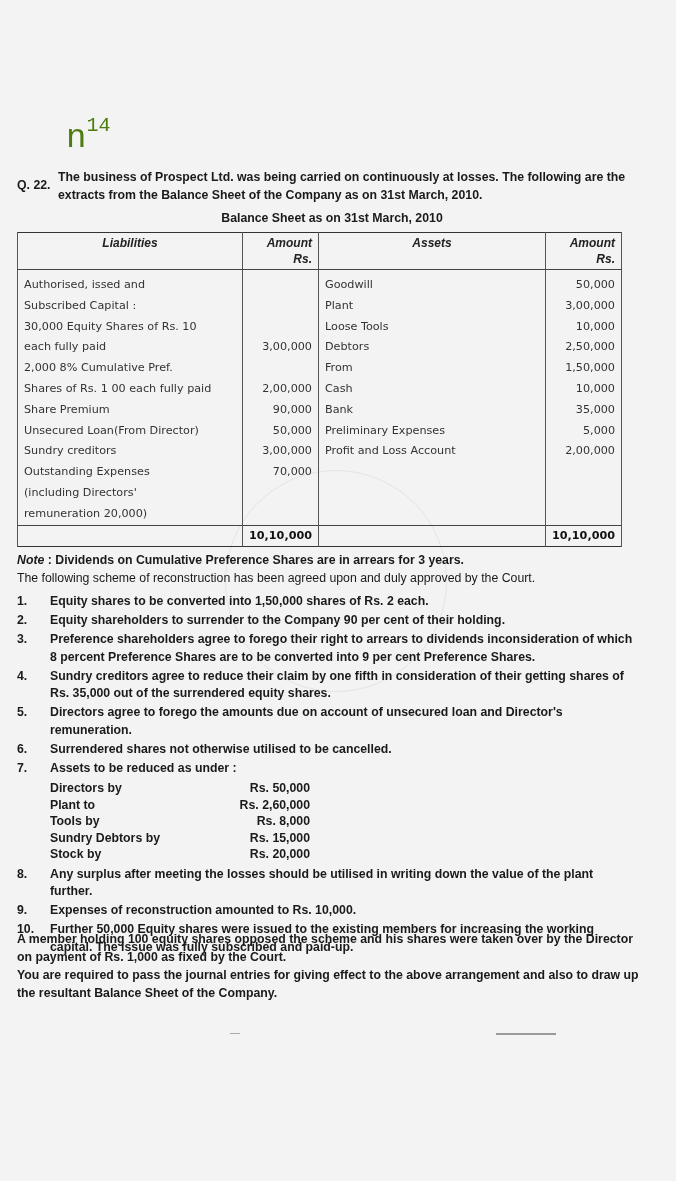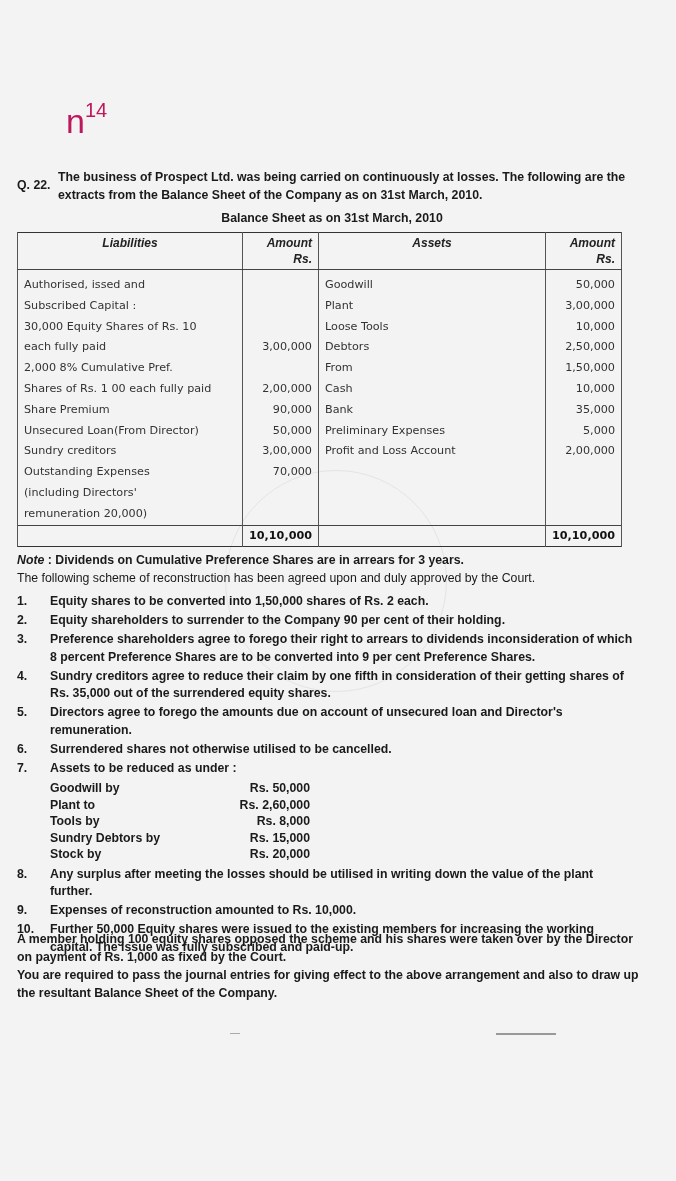--- a/index.html
+++ b/index.html
@@ -6,23 +6,23 @@
     margin: 0; padding: 0;
     background: #f3f3f3;
   }
   body {
     width: 676px; height: 1181px;
     position: relative; overflow: hidden;
     font-family: "Liberation Sans", "DejaVu Sans", sans-serif;
     color: #1a1a1a;
   }
   .pg-mark {
-    position: absolute; left: 66px; top: 104px;
-    font-family: Liberation Sans, sans-serif;
-    font-size: 34px; color: #be185d; line-height: 1;
+    position: absolute; left: 66px; top: 120px;
+    font-family: Liberation Mono, monospace;
+    font-size: 34px; color: #4d7c0f; line-height: 1;
   }
   .pg-mark sup { font-size: 20px; position: relative; top: -4px; }
   .q-head {
     position: absolute; left: 17px; top: 168px; width: 630px;
     font-size: 12.3px; font-weight: bold; line-height: 18px;
   }
   .q-head .qn { position: absolute; left: 0; top: 0; margin-top: 8px; }
   .q-head .qt { margin-left: 41px; }
   .bs-title {
     position: absolute; left: 0; width: 650px; top: 211px;
@@ -209,21 +209,21 @@
 <div class="items" id="items">
     <div class="item"><span class="n">1.</span><span>Equity shares to be converted into 1,50,000 shares of Rs. 2 each.</span></div>
     <div class="item"><span class="n">2.</span><span>Equity shareholders to surrender to the Company 90 per cent of their holding.</span></div>
     <div class="item"><span class="n">3.</span><span>Preference shareholders agree to forego their right to arrears to dividends inconsideration of which 8 percent Preference Shares are to be converted into 9 per cent Preference Shares.</span></div>
     <div class="item"><span class="n">4.</span><span>Sundry creditors agree to reduce their claim by one fifth in consideration of their getting shares of Rs. 35,000 out of the surrendered equity shares.</span></div>
     <div class="item"><span class="n">5.</span><span>Directors agree to forego the amounts due on account of unsecured loan and Director's remuneration.</span></div>
     <div class="item"><span class="n">6.</span><span>Surrendered shares not otherwise utilised to be cancelled.</span></div>
     <div class="item"><span class="n">7.</span><span>Assets to be reduced as under :</span></div>
     <div class="reductions">
       <div class="red-row">
-        <span>Goodwill by</span>
+        <span>Directors by</span>
         <span>Rs. 50,000</span>
       </div>
       <div class="red-row">
         <span>Plant to</span>
         <span>Rs. 2,60,000</span>
       </div>
       <div class="red-row">
         <span>Tools by</span>
         <span>Rs. 8,000</span>
       </div>

